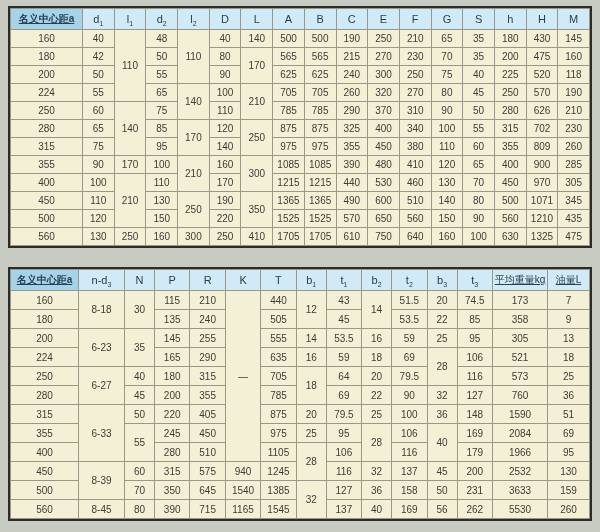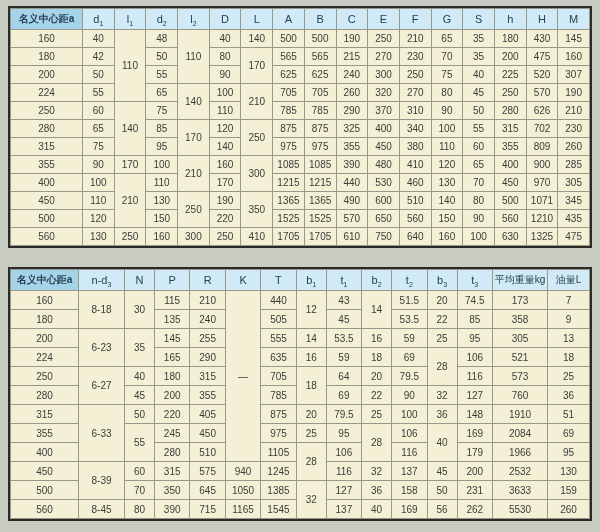--- a/index.html
+++ b/index.html
@@ -28,21 +28,21 @@
     padding:0;overflow:hidden;white-space:nowrap;
   }
   th{
     background:var(--header-bg);color:var(--header-text);
     font-size:11px;font-weight:normal;height:20px;
   }
   th.first{
     background:var(--header-first-bg);
     font-weight:bold;font-size:11px;
   }
-  th.cjk{font-size:10px;}
+  th.cjk{font-size:10px;text-decoration:underline;}
   td{
     background:var(--cell-bg);color:var(--cell-text);
     font-size:10px;height:17px;
   }
   .lower td{height:18px;}
   sub{font-size:7px;line-height:0;}
   
   .upper col.c0{width:72px;}
   .lower col.c0{width:68px;}
   .lower col.c1{width:46px;}
@@ -143,21 +143,21 @@
             <td>90</td>
             <td>625</td>
             <td>625</td>
             <td>240</td>
             <td>300</td>
             <td>250</td>
             <td>75</td>
             <td>40</td>
             <td>225</td>
             <td>520</td>
-            <td>307</td>
+            <td>118</td>
           </tr>
           <tr>
             <td>224</td>
             <td>55</td>
             <td>65</td>
             <td rowspan="2">140</td>
             <td>100</td>
             <td rowspan="2">210</td>
             <td>705</td>
             <td>705</td>
@@ -446,21 +446,21 @@
             <td>50</td>
             <td>220</td>
             <td>405</td>
             <td>875</td>
             <td>20</td>
             <td>79.5</td>
             <td>25</td>
             <td>100</td>
             <td>36</td>
             <td>148</td>
-            <td>1910</td>
+            <td>1590</td>
             <td>51</td>
           </tr>
           <tr>
             <td>355</td>
             <td rowspan="2">55</td>
             <td>245</td>
             <td>450</td>
             <td>975</td>
             <td>25</td>
             <td>95</td>
@@ -497,21 +497,21 @@
             <td>45</td>
             <td>200</td>
             <td>2532</td>
             <td>130</td>
           </tr>
           <tr>
             <td>500</td>
             <td>70</td>
             <td>350</td>
             <td>645</td>
-            <td>1050</td>
+            <td>1540</td>
             <td>1385</td>
             <td rowspan="2">32</td>
             <td>127</td>
             <td>36</td>
             <td>158</td>
             <td>50</td>
             <td>231</td>
             <td>3633</td>
             <td>159</td>
           </tr>

